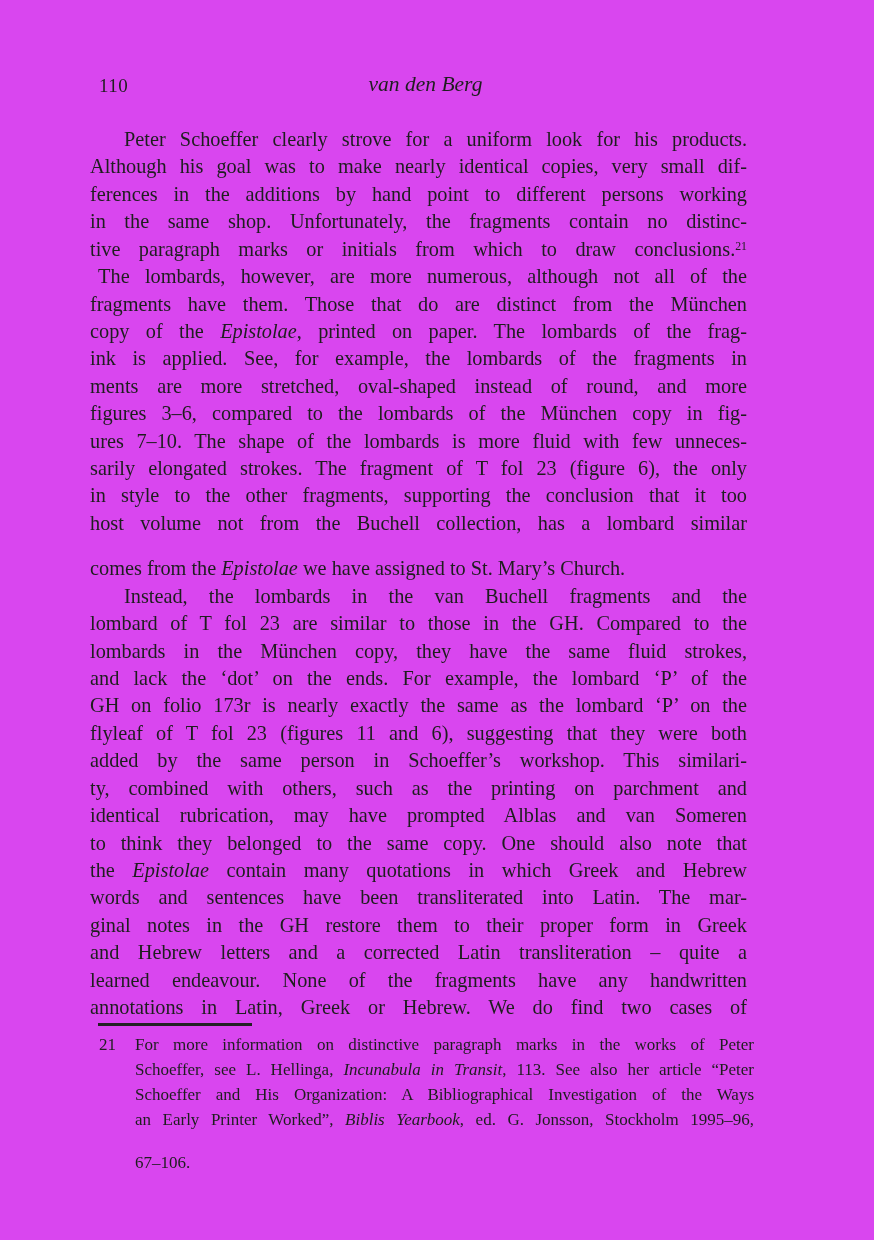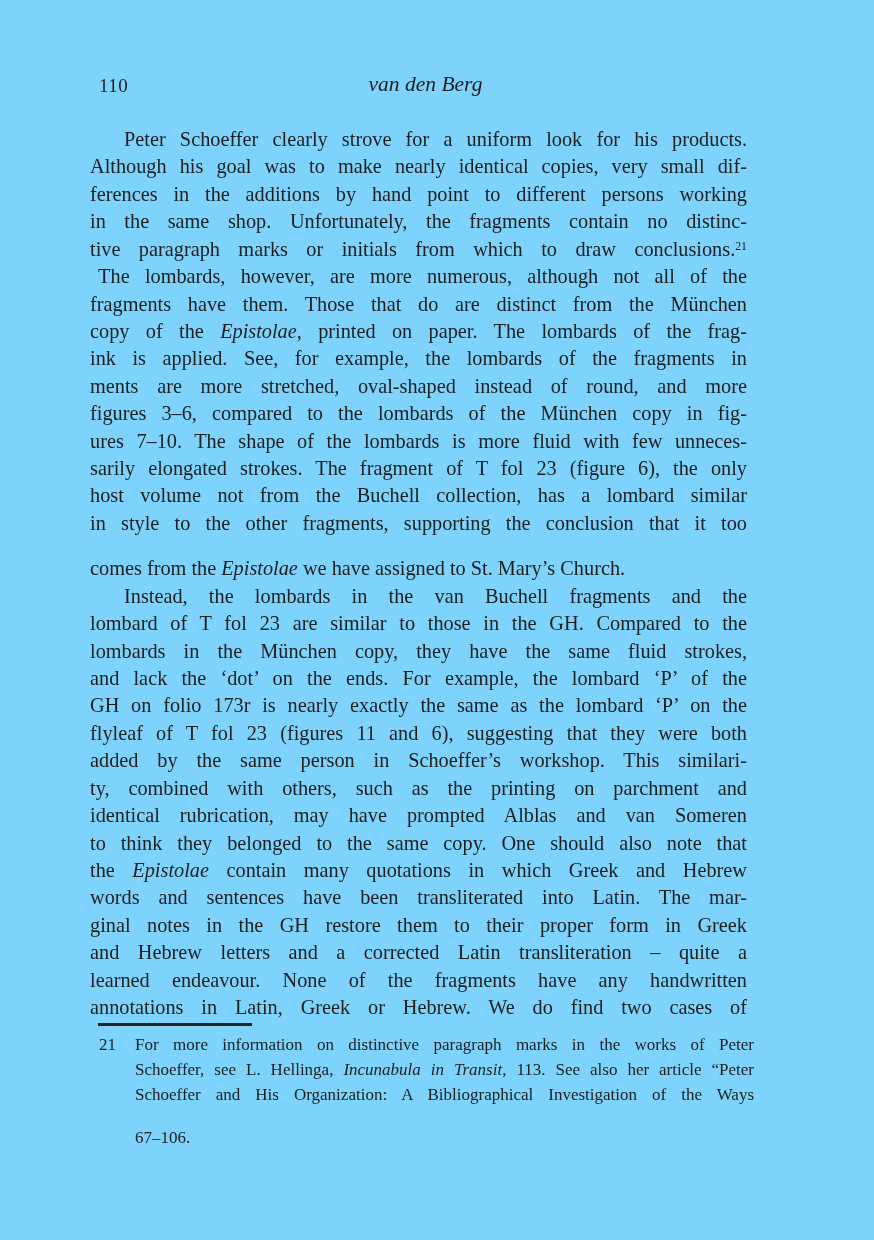--- a/index.html
+++ b/index.html
@@ -7,21 +7,21 @@
     padding: 0;
     width: 874px;
     height: 1240px;
     background: #fdfdfc;
     overflow: hidden;
   }
   .page {
     position: relative;
     width: 874px;
     height: 1240px;
-    background: #7dd3fc;
+    background: #d946ef;
     color: #1e1e1e;
     font-family: "Liberation Serif", "DejaVu Serif", serif;
   }
   
   .running-head {
     position: absolute;
     left: 97px;
     width: 657px;
     top: 72px;
     height: 30px;
@@ -120,22 +120,22 @@
         <div class="line"><span>in the same shop. Unfortunately, the fragments contain no distinc-</span></div>
         <div class="line"><span>tive paragraph marks or initials from which to draw conclusions.</span><span class="sup">21</span></div>
         <div class="line"><span>  The lombards, however, are more numerous, although not all of the</span></div>
         <div class="line"><span>fragments have them. Those that do are distinct from the München</span></div>
         <div class="line"><span>copy of the </span><span class="it">Epistolae</span><span>, printed on paper. The lombards of the frag-</span></div>
         <div class="line"><span>ink is applied. See, for example, the lombards of the fragments in</span></div>
         <div class="line"><span>ments are more stretched, oval-shaped instead of round, and more</span></div>
         <div class="line"><span>figures 3–6, compared to the lombards of the München copy in fig-</span></div>
         <div class="line"><span>ures 7–10. The shape of the lombards is more fluid with few unneces-</span></div>
         <div class="line"><span>sarily elongated strokes. The fragment of T fol 23 (figure 6), the only</span></div>
+        <div class="line"><span>in style to the other fragments, supporting the conclusion that it too</span></div>
         <div class="line"><span>host volume not from the Buchell collection, has a lombard similar</span></div>
-        <div class="line"><span>in style to the other fragments, supporting the conclusion that it too</span></div>
         <div class="line last-left"><span>comes from the </span><span class="it">Epistolae</span><span> we have assigned to St. Mary’s Church.</span></div>
       </div>
     <div class="para indent">
         <div class="line"><span>Instead, the lombards in the van Buchell fragments and the</span></div>
         <div class="line"><span>lombard of T fol 23 are similar to those in the GH. Compared to the</span></div>
         <div class="line"><span>lombards in the München copy, they have the same fluid strokes,</span></div>
         <div class="line"><span>and lack the ‘dot’ on the ends. For example, the lombard ‘P’ of the</span></div>
         <div class="line"><span>GH on folio 173r is nearly exactly the same as the lombard ‘P’ on the</span></div>
         <div class="line"><span>flyleaf of T fol 23 (figures 11 and 6), suggesting that they were both</span></div>
         <div class="line"><span>added by the same person in Schoeffer’s workshop. This similari-</span></div>
@@ -152,18 +152,19 @@
   </main>
 
   <div class="fn-rule"></div>
 
   <div class="footnote">
     <span class="fn-num">21</span>
     <div class="fn-text">
         <div class="line"><span>For more information on distinctive paragraph marks in the works of Peter</span></div>
         <div class="line"><span>Schoeffer, see L. Hellinga, </span><span class="it">Incunabula in Transit</span><span>, 113. See also her article “Peter</span></div>
         <div class="line"><span>Schoeffer and His Organization: A Bibliographical Investigation of the Ways</span></div>
+        <div class="line"><span>an Early Printer Worked”, </span><span class="it">Biblis Yearbook</span><span>, ed. G. Jonsson, Stockholm 1995–96,</span></div>
         <div class="line last-left"><span>67–106.</span></div>
       </div>
   </div>
 
 
 </div>
 
 </body></html>

